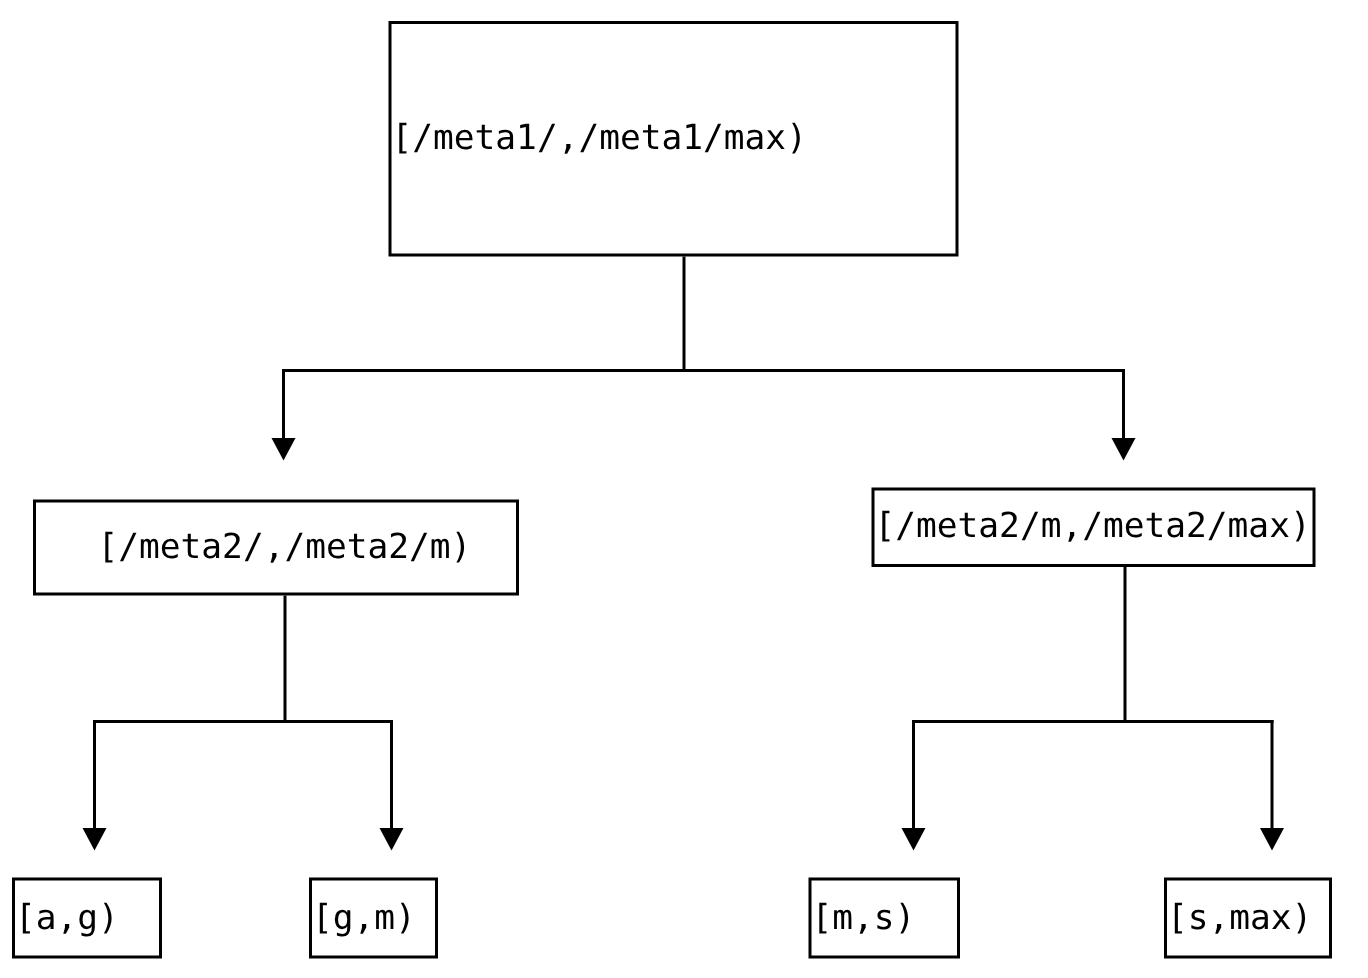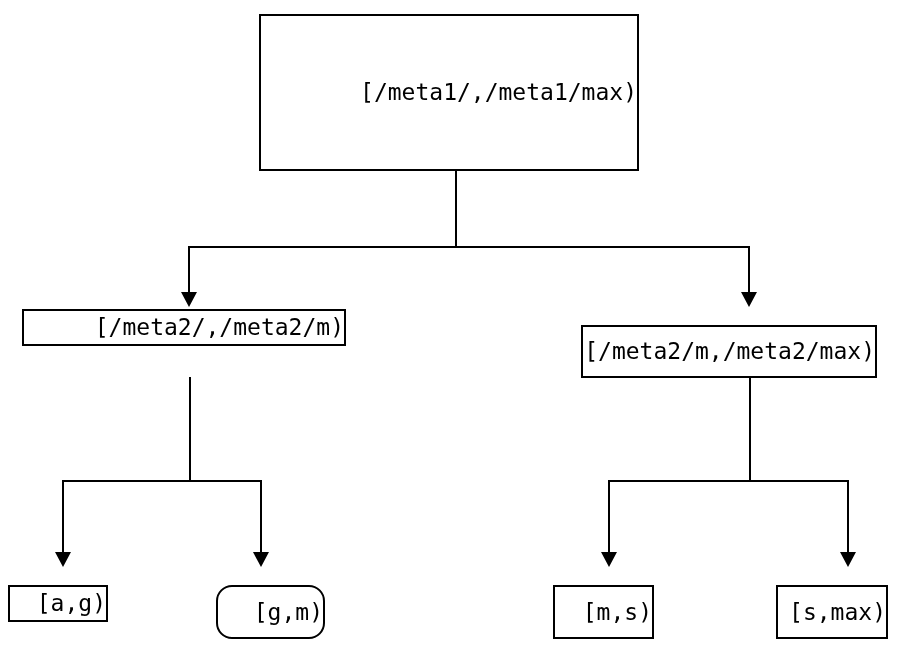--- a/index.html
+++ b/index.html
@@ -34,29 +34,29 @@
   .node {
     position: absolute;
     box-sizing: border-box;
     border: 2px solid #000000;
     background: #ffffff;
     color: #000000;
     font-size: 23px;
     line-height: 1;
     display: flex;
     align-items: center;
-    justify-content: flex-end;
+    justify-content: flex-start;
     white-space: nowrap;
   }
   #node-root  { left: 259px; top: 14px;  width: 380px; height: 157px; }
-  #node-left  { left: 22px;  top: 309px; width: 324px; height: 37px; }
+  #node-left  { left: 22px;  top: 333px; width: 324px; height: 64px; padding-left: 41px; }
   #node-right { left: 581px; top: 325px; width: 296px; height: 53px; }
-  #node-leaf1 { left: 8px;   top: 585px; width: 100px; height: 37px; }
-  #node-leaf2 { left: 216px; top: 585px; width: 109px;  height: 54px; border-radius: 16px; }
-  #node-leaf3 { left: 553px; top: 585px; width: 101px; height: 54px; }
+  #node-leaf1 { left: 8px;   top: 585px; width: 100px; height: 54px; }
+  #node-leaf2 { left: 206px; top: 585px; width: 86px;  height: 54px; }
+  #node-leaf3 { left: 539px; top: 585px; width: 101px; height: 54px; }
   #node-leaf4 { left: 776px; top: 585px; width: 112px; height: 54px; }
 </style>
 </head>
 <body>
 
 <div class="diagram">
 
   <svg class="connectors" viewBox="0 0 912 652" xmlns="http://www.w3.org/2000/svg">
 
     <path class="edge-line" d="M456 170 V247"></path>

